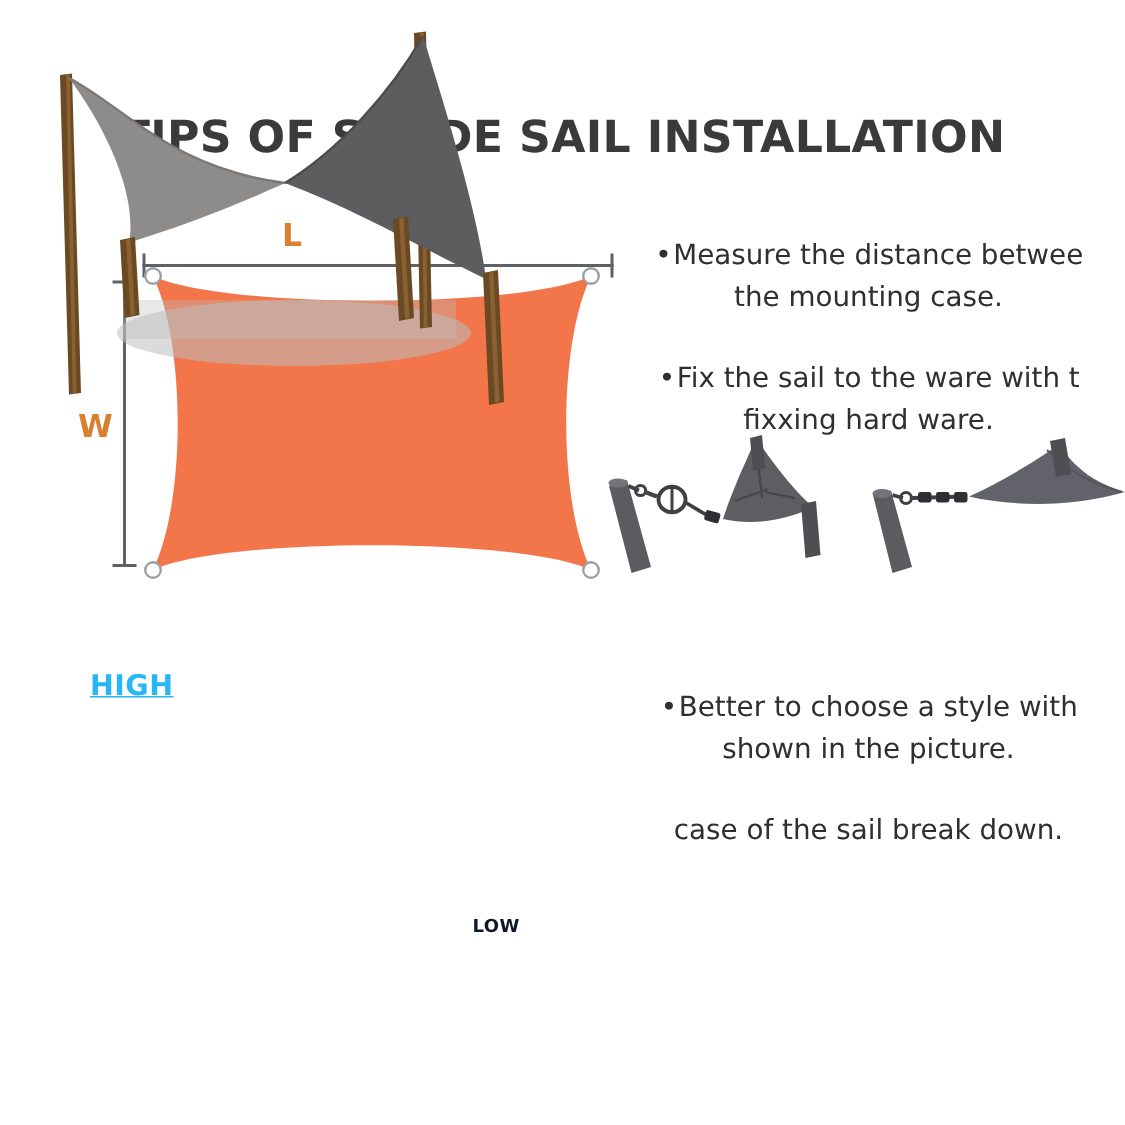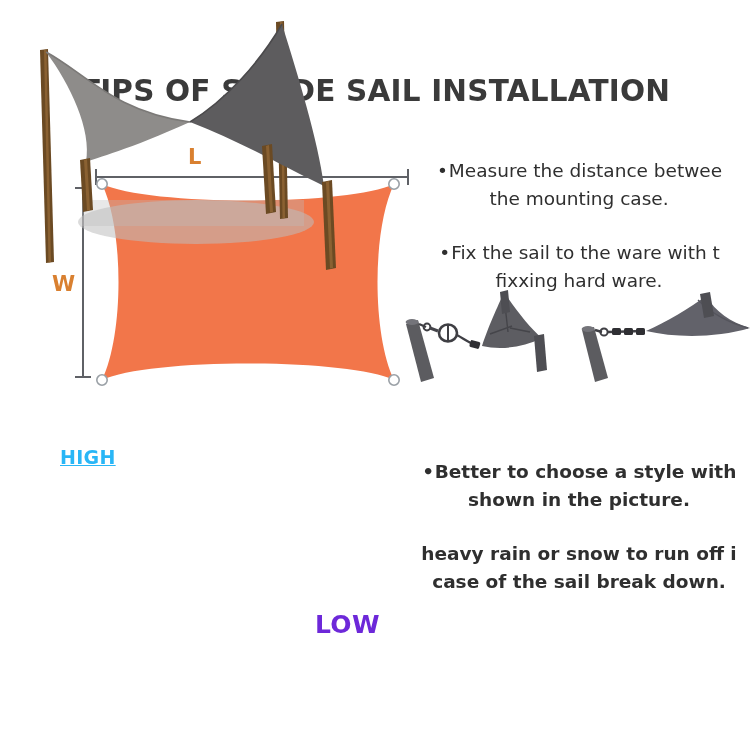--- a/index.html
+++ b/index.html
@@ -126,21 +126,20 @@
     left: 408px;
     top: 157px;
     width: 342px;
     overflow: hidden;
   }
   #bullets-bottom {
     left: 408px;
     top: 458px;
     width: 342px;
     overflow: hidden;
-    font-weight: bold;
   }
   .bullet-para {
     margin: 0 0 26px 0;
     text-align: center;
   }
   .bullet-para:last-child { margin-bottom: 0; }
   .bullet-line {
     display: block;
     white-space: nowrap;
   }
@@ -191,22 +190,22 @@
     color: #29b6f6;
     letter-spacing: 0.3px;
     text-decoration: underline;
   }
   #label-low {
     position: absolute;
     left: 315px;
     top: 610px;
     font-family: "DejaVu Sans", sans-serif;
     font-weight: bold;
-    font-size: 25px;
-    color: #6d28d9;
+    font-size: 12px;
+    color: #0f172a;
     letter-spacing: 0.3px;
   }
 </style>
 </head>
 <body>
 
 <div id="page">
 
   <div id="title">TIPS OF SHADE SAIL INSTALLATION</div>
 
@@ -332,18 +331,17 @@
 
   <div id="label-high">HIGH</div>
   <div id="label-low">LOW</div>
 
   <div class="bullet-block" id="bullets-bottom">
     <div class="bullet-para">
       <span class="bullet-line"><span class="bullet-dot">•</span><span>Better to choose a style with</span></span>
       <span class="bullet-line"><span>shown in the picture.</span></span>
     </div>
     <div class="bullet-para">
-      <span class="bullet-line"><span>heavy rain or snow to run off i</span></span>
       <span class="bullet-line"><span>case of the sail break down.</span></span>
     </div>
   </div>
 
 </div>
 
 </body></html>

